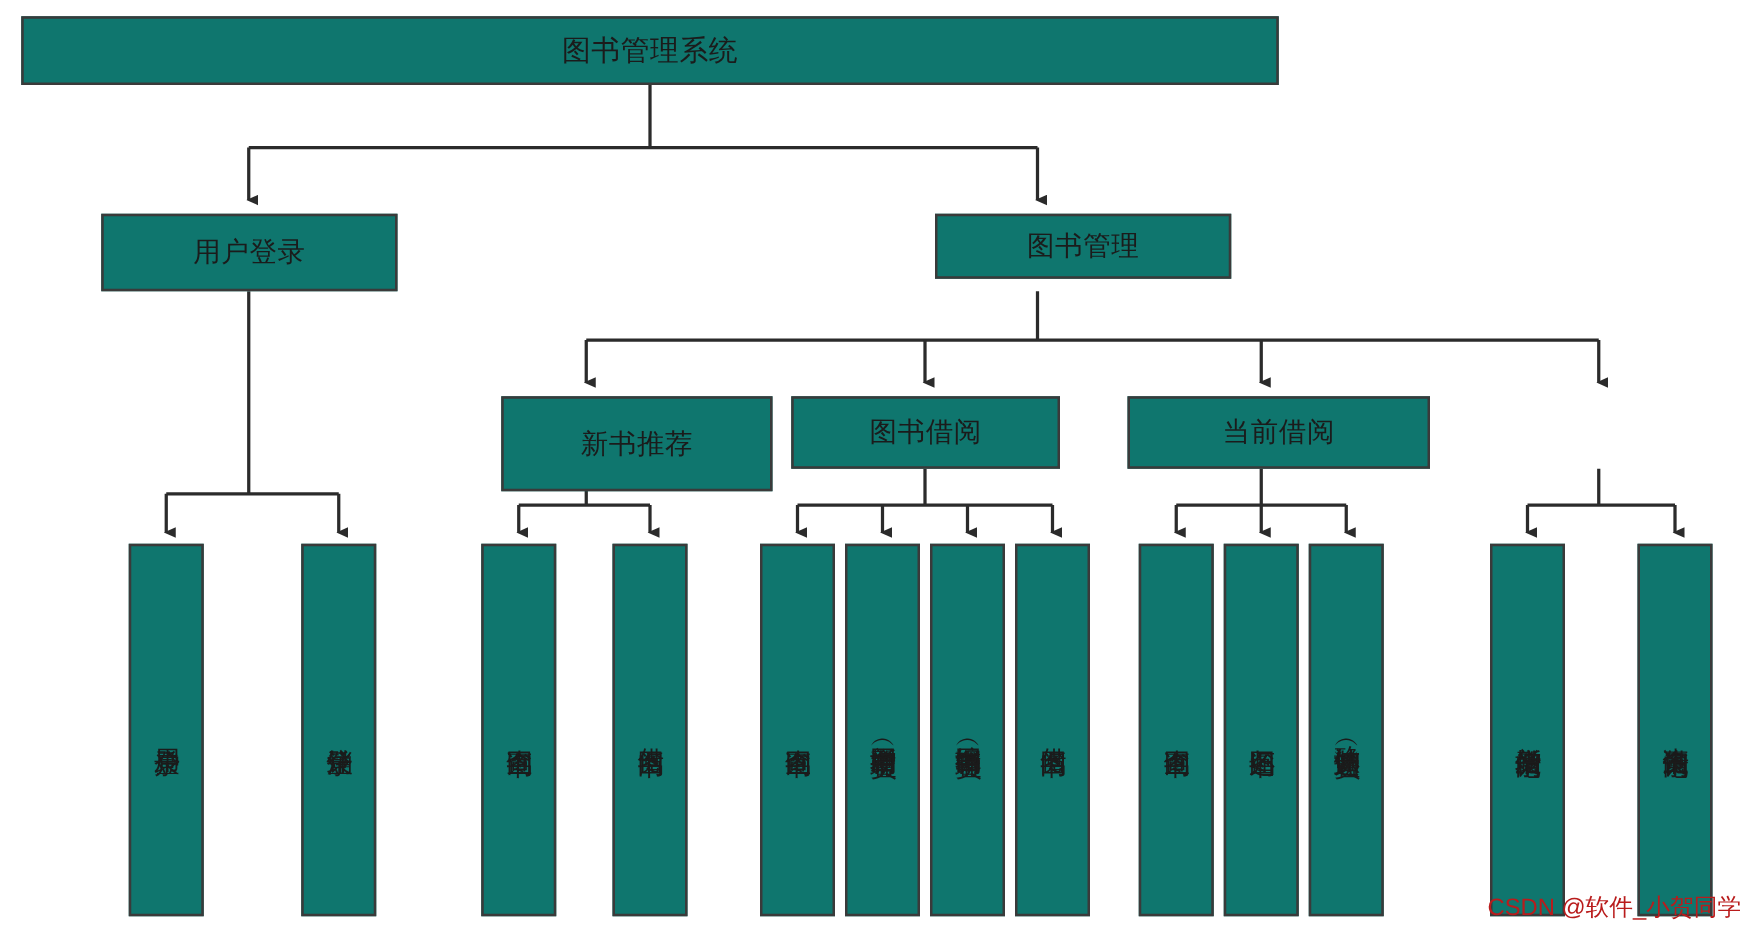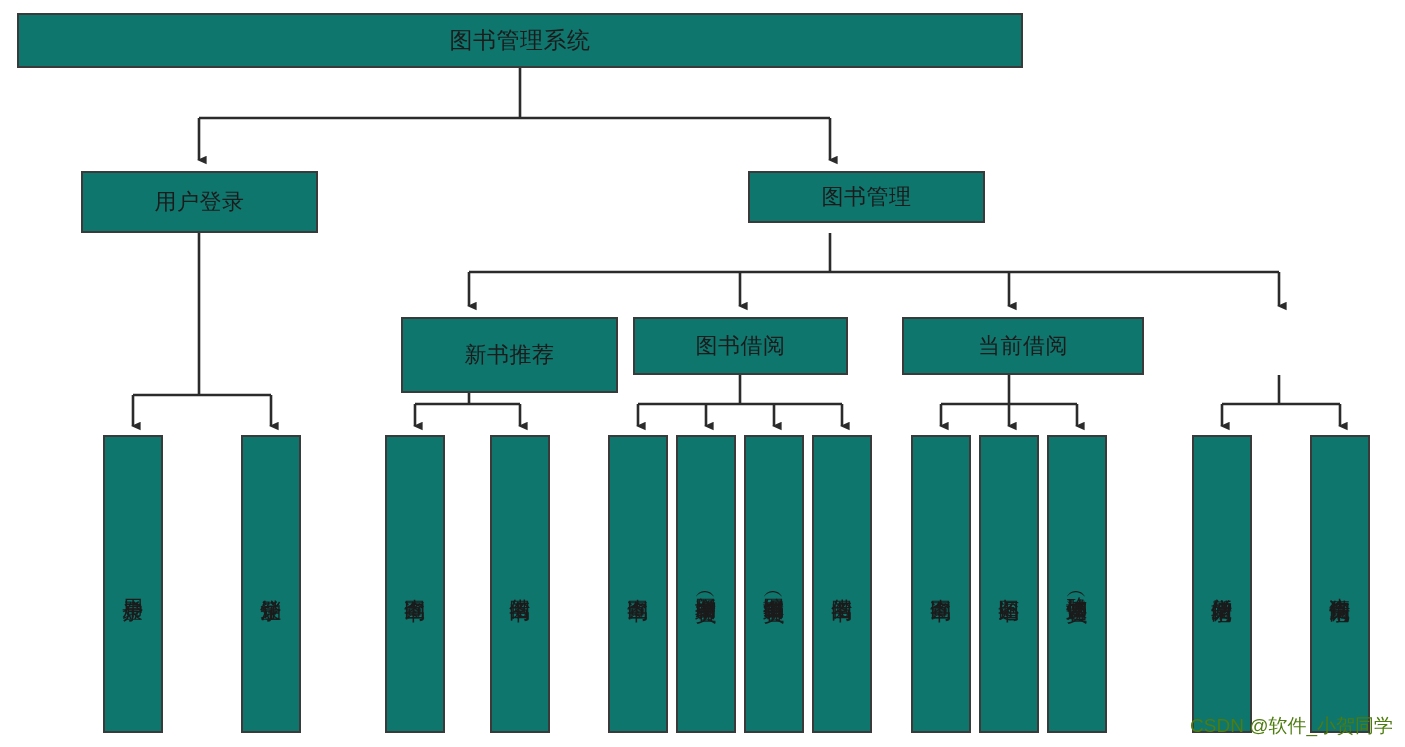--- a/index.html
+++ b/index.html
@@ -54,21 +54,21 @@
     line-height: 1.22;
     letter-spacing: 1px;
     white-space: nowrap;
     text-align: center;
   }
   .watermark {
     position: absolute;
     right: 12px;
     bottom: 8px;
     font-size: 19px;
-    color: #4d7c0f;
+    color: #b91c1c;
     white-space: nowrap;
     user-select: none;
   }
 </style>
 </head>
 <body>
 
 <div id="diagram-root">
 
   <svg class="edge-layer" viewBox="0 0 1405 747" xmlns="http://www.w3.org/2000/svg">

